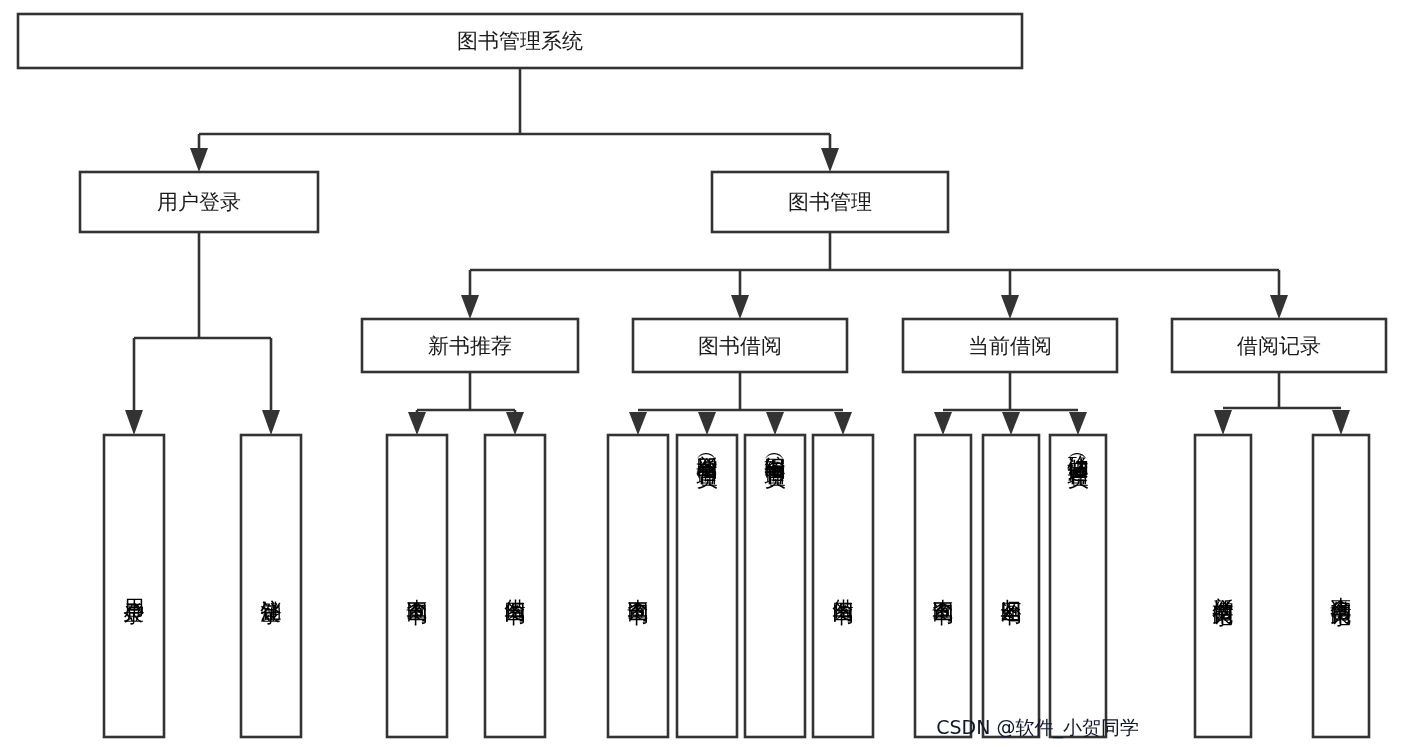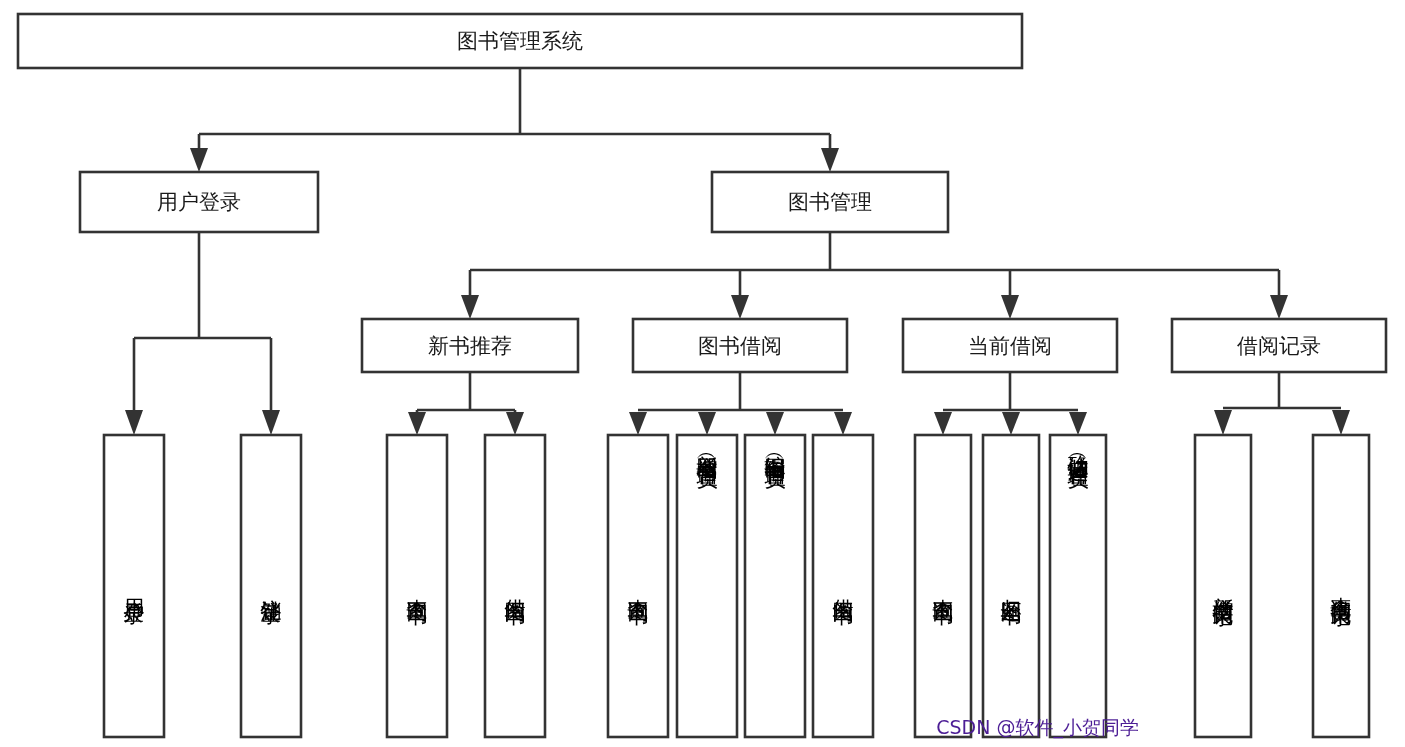--- a/index.html
+++ b/index.html
@@ -54,21 +54,21 @@
   .arrow-head {
     fill: #333333;
     stroke: none;
   }
   .watermark-text {
     position: absolute;
     right: 10px;
     bottom: 6px;
     font-family: "DejaVu Sans", "Liberation Sans", sans-serif;
     font-size: 19px;
-    color: #4c1d95;
+    color: #0f172a;
     white-space: nowrap;
     pointer-events: none;
   }
 </style>
 </head>
 <body>
 
 <div id="diagram-root">
 
   <svg class="flow-canvas" viewBox="0 0 1405 747" xmlns="http://www.w3.org/2000/svg">

